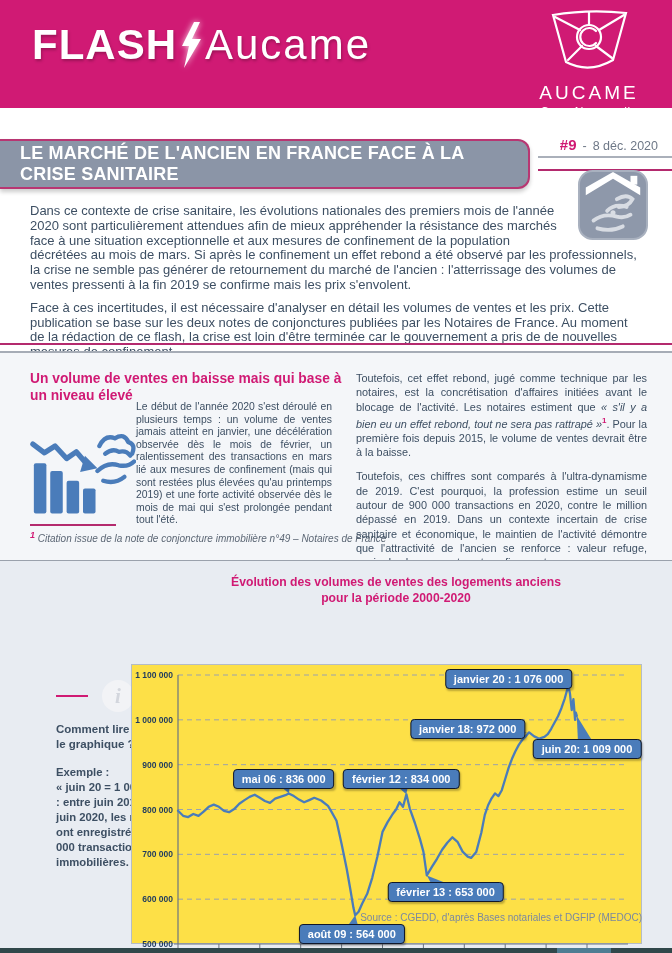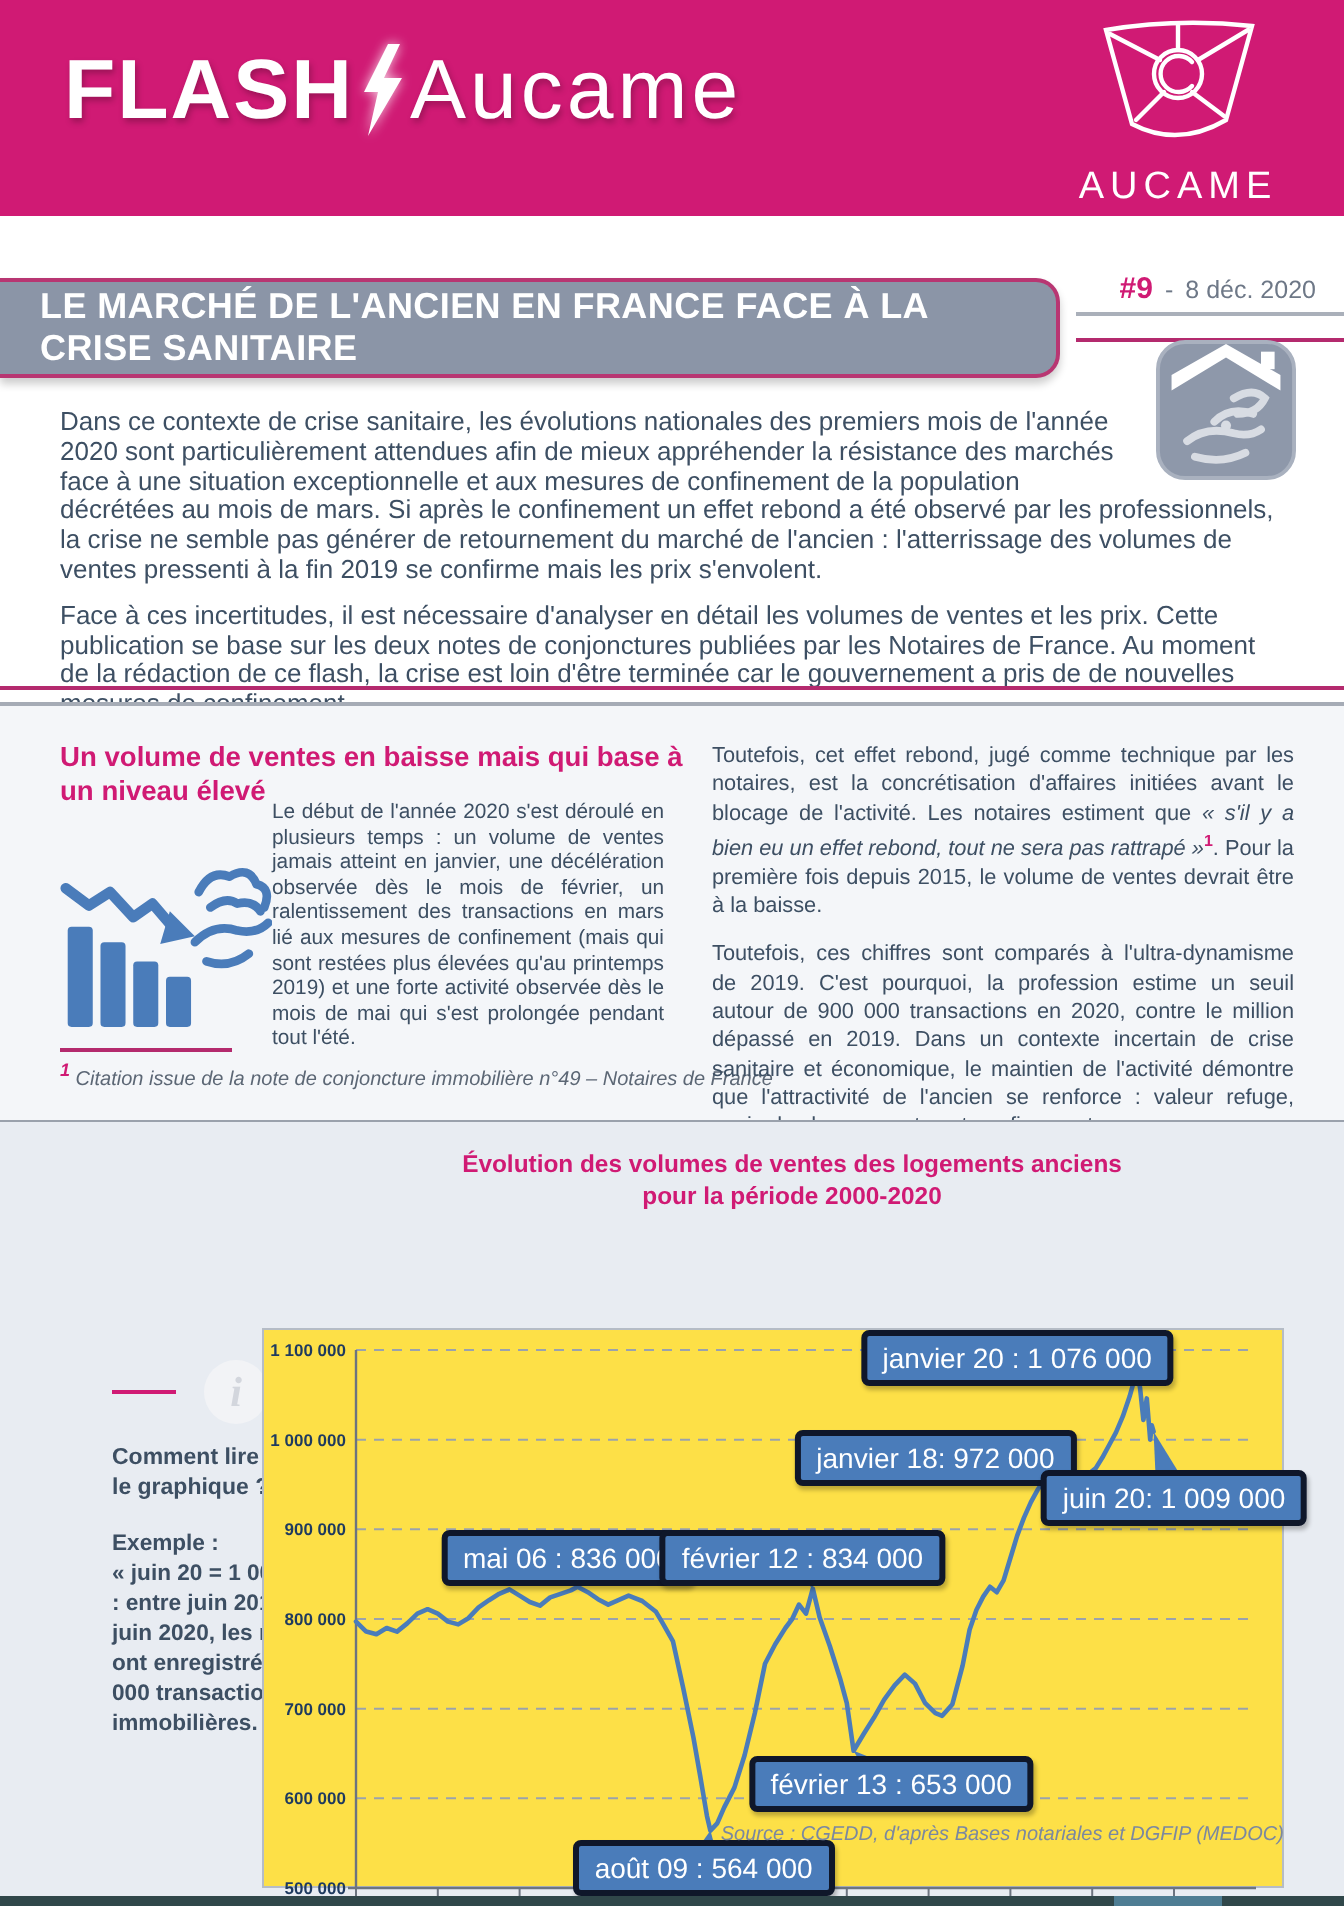--- a/index.html
+++ b/index.html
@@ -64,24 +64,24 @@
     font-size:12.2px;font-weight:bold;line-height:16px;}
   .how-to{position:absolute;left:56px;top:118px;width:122px;color:var(--slate);}
   .how-rule-row{display:flex;align-items:center;height:34px;}
   .how-rule{width:32px;height:2.5px;background:var(--pink);}
   .info-circle{width:32px;height:32px;margin-left:14px;border-radius:50%;background:#f2f3f6;
     display:flex;align-items:center;justify-content:center;}
   .info-circle i{font-family:"Liberation Serif",serif;font-style:italic;font-weight:bold;font-size:21px;color:#d3d6dd;}
   .how-title{margin-top:9px;font-size:11.5px;font-weight:bold;line-height:15px;white-space:pre-line;}
   .how-body{margin-top:13px;font-size:11.3px;font-weight:bold;line-height:15px;white-space:pre-line;}
   .chart-card{position:absolute;left:131px;top:55px;width:511px;height:280px;background:#fde047;border:1px solid #b5bcc6;margin-top:48px;}
-  .callout{position:absolute;transform:translate(-50%,-50%);background:var(--blue);border:3px solid #0f172a;
-    border-radius:4px;color:#fff;font-size:14px;font-weight:normal;padding:3px 8px;white-space:nowrap;
+  .callout{position:absolute;transform:translate(-50%,-50%);background:var(--blue);border:1px solid #0f172a;
+    border-radius:4px;color:#fff;font-size:11px;font-weight:bold;padding:3px 8px;white-space:nowrap;
     box-shadow:1px 2px 2px rgba(0,0,0,.25);}
-  .chart-source{position:absolute;right:30px;top:351px;font-size:10px;font-style:italic;color:#7b88a0;}
+  .chart-source{position:absolute;right:30px;top:351px;font-size:10px;color:#7b88a0;}
 
   
   .bottom-bar{position:absolute;left:0;top:948px;width:672px;height:5px;background:var(--footer-dark);}
   .teal-seg{position:absolute;left:557px;top:0;width:54px;height:5px;background:var(--footer-teal);}
 </style>
 </head>
 <body>
 
 <div class="page">
 

